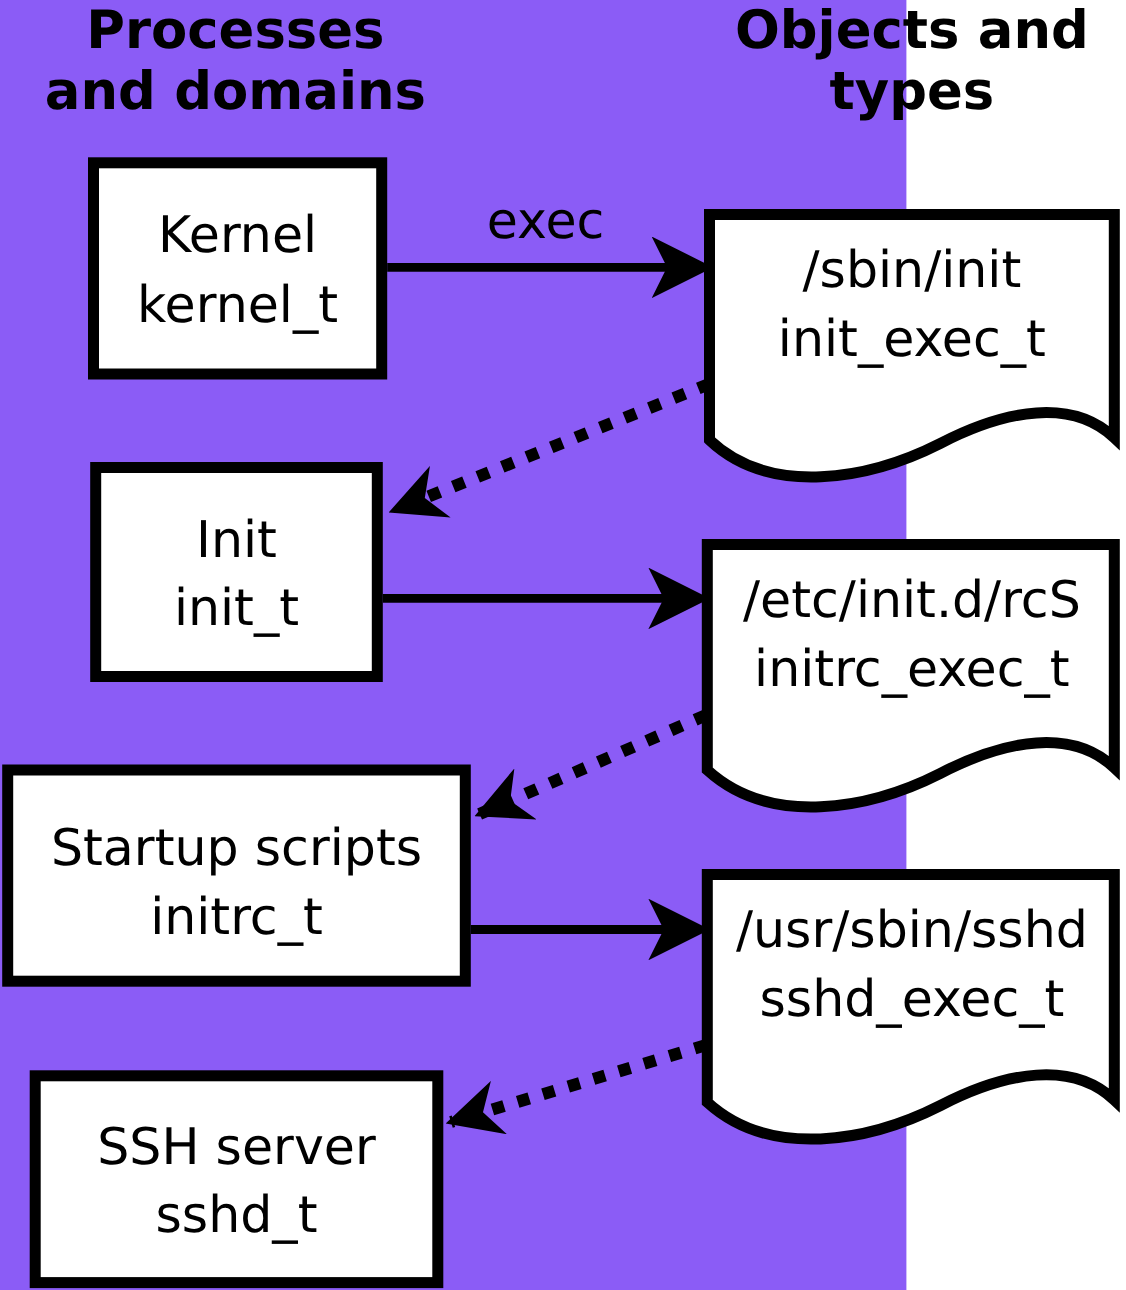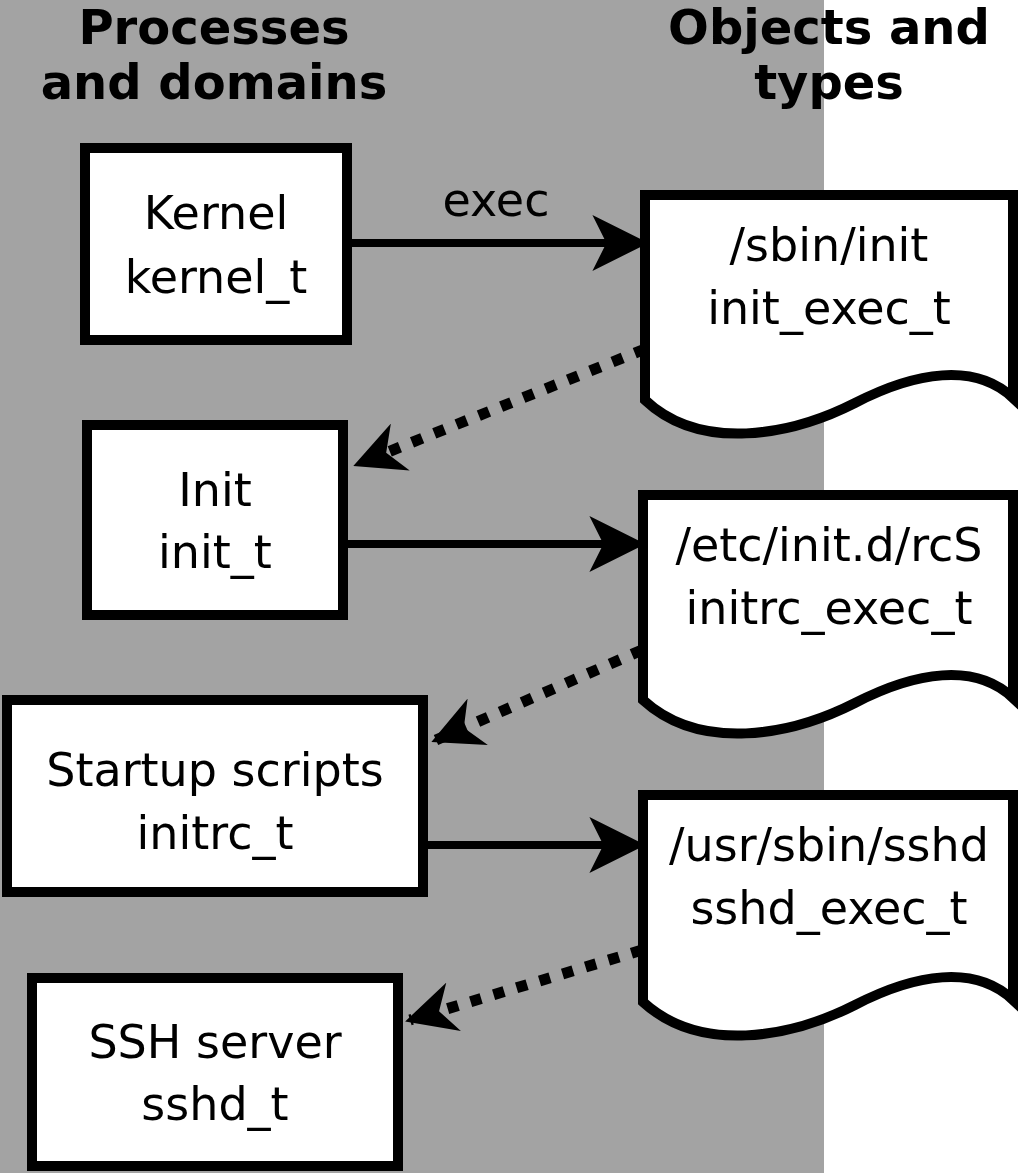--- a/index.html
+++ b/index.html
@@ -1,16 +1,16 @@
 <!DOCTYPE html>
 <html><head>
 <meta charset="utf-8">
 <style>
   html, body { margin: 0; padding: 0; background: #ffffff; }
-  .canvas-wrap { width: 824px; height: 1173px; background: #a3a3a3; }
+  .canvas-wrap { width: 824px; height: 1173px; background: #8b5cf6; }
   svg { display: block; }
   text {
     font-family: "DejaVu Sans", "Liberation Sans", sans-serif;
     fill: #000000;
     text-anchor: middle;
   }
   .heading { font-size: 48px; font-weight: bold; }
   .label   { font-size: 46px; }
   .node-box {
     fill: #ffffff;

